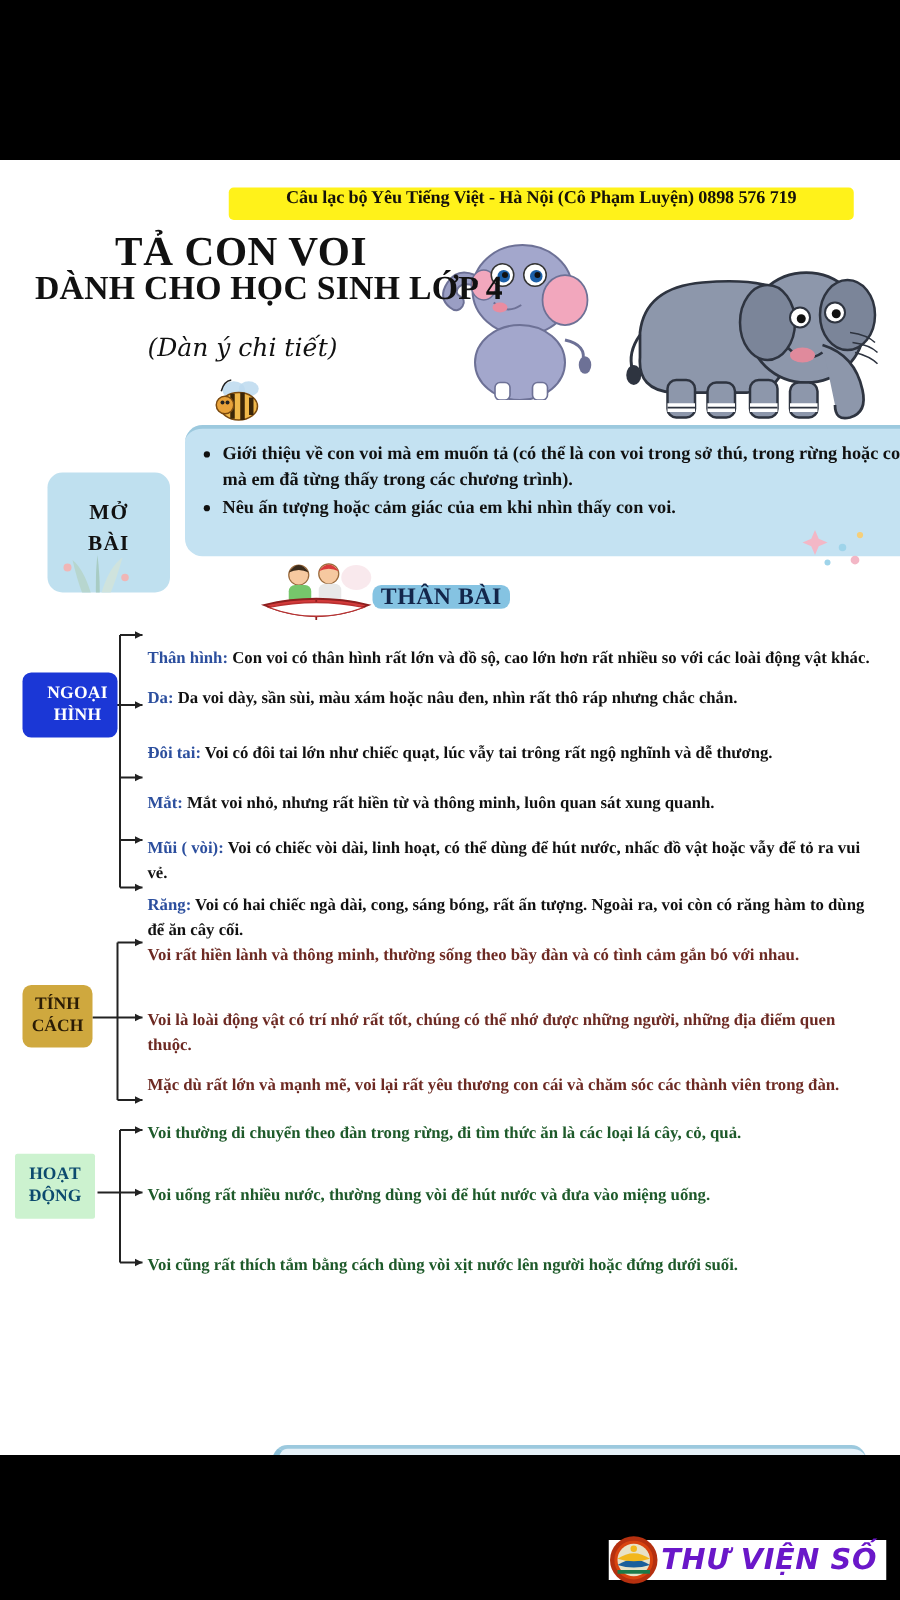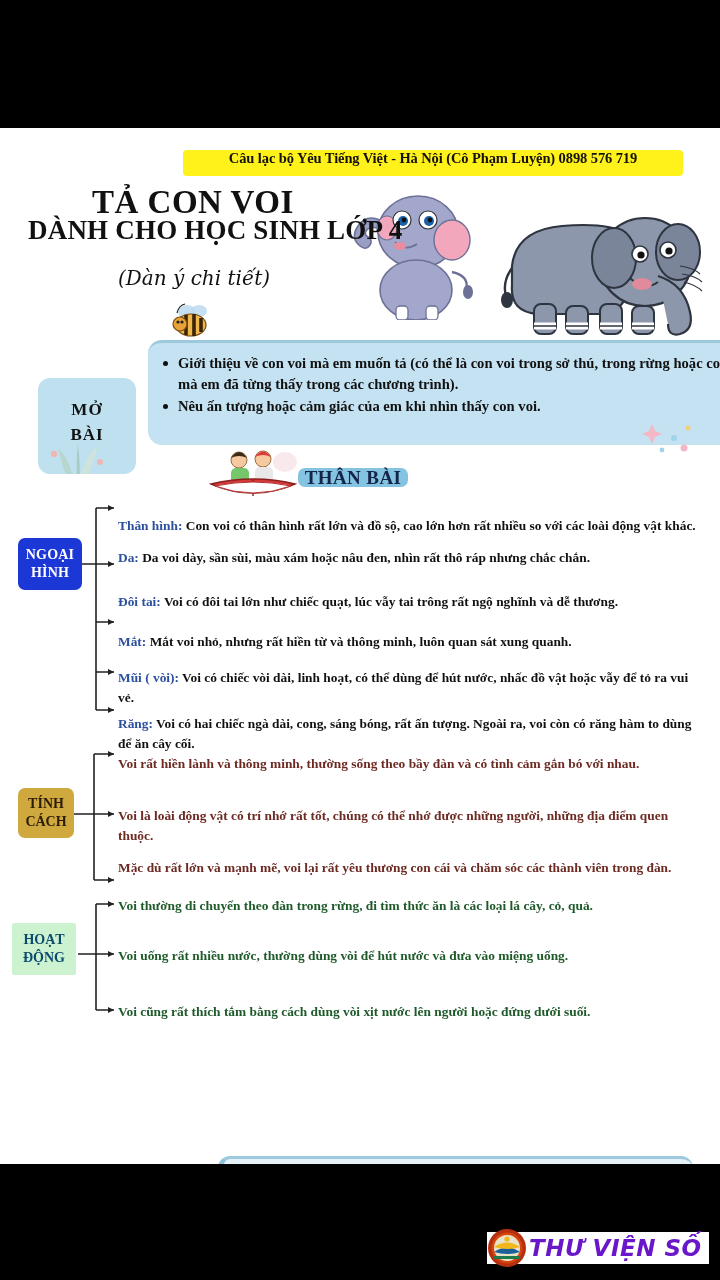--- a/index.html
+++ b/index.html
@@ -193,20 +193,21 @@
     font-weight: bold;
   }
   .lbl-ngoaihinh {
     left: 18px; top: 410px;
     width: 64px; height: 52px;
     background: #1b37d6;
     color: #fff;
     border-radius: 7px;
     font-size: 14px;
     letter-spacing: 0.2px;
+    padding-left: 12px;
   }
   .lbl-tinhcach {
     left: 18px; top: 660px;
     width: 56px; height: 50px;
     background: #cfa83e;
     color: #2b1c05;
     border-radius: 7px;
     font-size: 14px;
   }
   .lbl-hoatdong {

